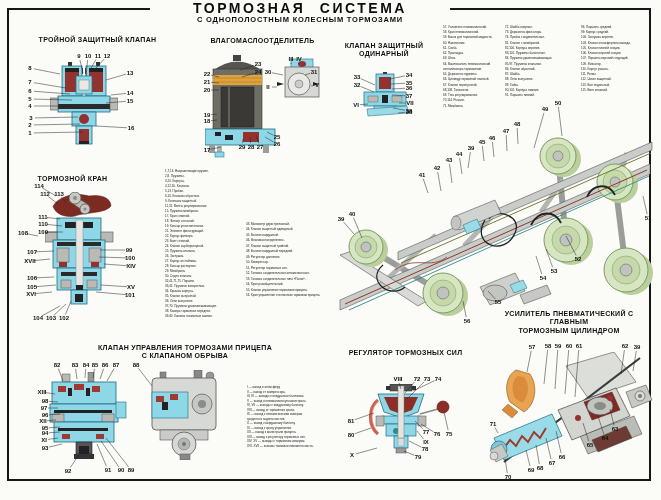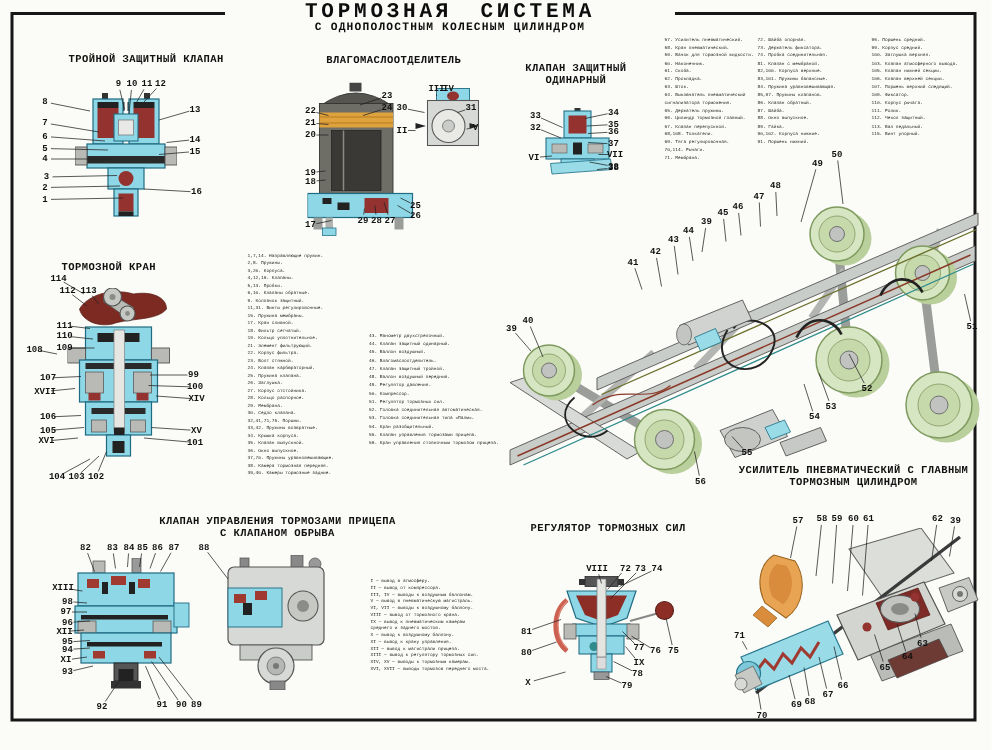--- a/index.html
+++ b/index.html
@@ -1,17 +1,17 @@
 <!DOCTYPE html>
 <html><head>
 <meta charset="utf-8">
 <style>
   html,body{margin:0;padding:0;background:#ffffff;}
   .poster{position:relative;width:661px;height:500px;background:#fbfbf8;
-          font-family:Liberation Mono, monospace;overflow:hidden;}
+          font-family:Liberation Sans, sans-serif;overflow:hidden;}
   .frame{position:absolute;left:7px;top:8px;width:640px;height:469px;
          border:2.5px solid #161616;z-index:1;}
   .title-wrap{position:absolute;left:150px;top:0;width:300px;background:#fbfbf8;
          text-align:center;z-index:5;padding:1px 0 1px 0;}
   .title-wrap h1{margin:0;font-size:14px;font-weight:bold;letter-spacing:2.5px;
          word-spacing:8px;color:#0d0d0d;line-height:1.0;}
   .title-wrap h2{margin:1px 0 0 0;font-size:7.5px;font-weight:bold;letter-spacing:.8px;
          color:#0d0d0d;line-height:1.0;}
   .hd{position:absolute;font-size:7px;font-weight:bold;line-height:1.2;
       text-align:center;color:#111;letter-spacing:.3px;z-index:4;}
@@ -25,21 +25,21 @@
 </style>
 </head>
 <body>
 
 <div class="poster">
 
   <div class="frame"></div>
 
   <div class="title-wrap">
     <h1>ТОРМОЗНАЯ СИСТЕМА</h1>
-    <h2>С ОДНОПОЛОСТНЫМ КОЛЕСНЫМ ЦИЛИНДРОМ</h2>
+    <h2>С ОДНОПОЛОСТНЫМ КОЛЕСНЫМ ТОРМОЗАМИ</h2>
   </div>
 
   <div class="hd" style="left:30px;top:36px;width:135px">ТРОЙНОЙ ЗАЩИТНЫЙ КЛАПАН</div>
   <div class="hd" style="left:200px;top:37px;width:125px">ВЛАГОМАСЛООТДЕЛИТЕЛЬ</div>
   <div class="hd" style="left:338px;top:42px;width:92px">
     <span>КЛАПАН ЗАЩИТНЫЙ</span><br>
     <span>ОДИНАРНЫЙ</span>
   </div>
   <div class="hd" style="left:25px;top:175px;width:95px">ТОРМОЗНОЙ КРАН</div>
   <div class="hd" style="left:85px;top:344px;width:200px">

